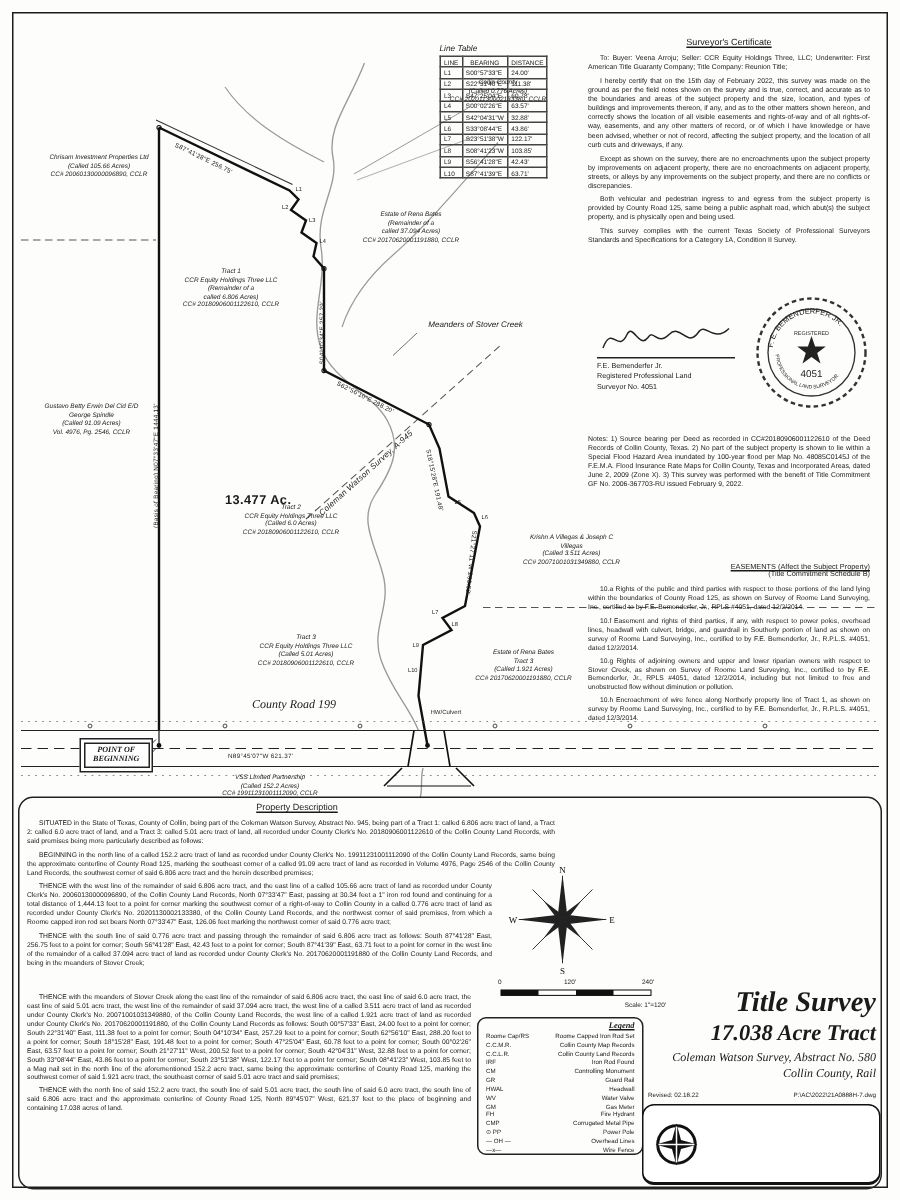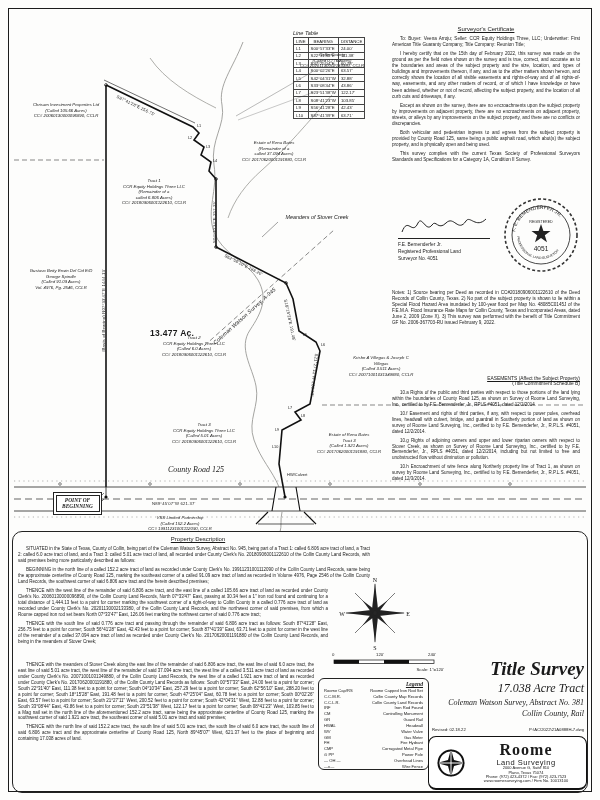--- a/index.html
+++ b/index.html
@@ -183,21 +183,21 @@
   <div class="maplabel" style="left:308px;top:432px;width:82px">Estate of Rena Bates
 Tract 3
 (Called 1.921 Acres)
 CC# 20170620001191880, CCLR</div>
   <div class="maplabel" style="left:134px;top:515px;width:92px">VSS Limited Partnership
 (Called 152.2 Acres)
 CC# 19911231001112090, CCLR</div>
 
   <div class="maplabel" style="left:278px;top:214px;width:78px;font-size:5.4px;white-space:nowrap">Meanders of Stover Creek</div>
   <div class="abs" style="left:150px;top:328px;font-size:8.5px;font-weight:bold;letter-spacing:.3px">13.477 Ac.</div>
-  <div class="abs ital serif" style="left:168px;top:465px;font-size:8px">County Road 125</div>
+  <div class="abs ital serif" style="left:168px;top:465px;font-size:8px">County Road 199</div>
   <div class="bearing" style="left:150px;top:500.5px;background:#fdfdfc;padding:0 2px">N89°45'07"W          621.37'</div>
   <div class="bearing" style="left:100.5px;top:352px;transform:rotate(-90deg)">(Basis of Bearing)  N07°33'47"E  1444.13'</div>
   <div class="bearing" style="left:118px;top:94px;transform:rotate(26deg)">S87°41'28"E  256.75'</div>
   <div class="bearing" style="left:212px;top:243px;transform:rotate(-90deg)">S04°10'34"E  257.29'</div>
   <div class="bearing" style="left:226px;top:253px;transform:rotate(27deg)">S62°56'10"E  288.20'</div>
   <div class="bearing" style="left:288px;top:299px;transform:rotate(78deg)">S18°15'28"E  191.48'</div>
   <div class="bearing" style="left:319px;top:354px;transform:rotate(96deg)">S21°27'11"W  200.52'</div>
   <div class="bearing ital" style="left:212px;top:341px;transform:rotate(-42deg);font-size:5.4px">Coleman Watson Survey, A-945</div>
   <div class="abs" style="left:286px;top:472px;font-size:4px;background:#fdfdfc;padding:0 1px">HW/Culvert</div>
 
@@ -381,36 +381,28 @@
         <span>Overhead Lines</span>
       </div>
     <div class="legend-row">
         <span>—x—</span>
         <span>Wire Fence</span>
       </div>
   </div>
 
   <div class="abs center serif ital" style="left:408px;top:658px;width:176px">
     <div style="font-size:19px;font-weight:bold">Title Survey</div>
-    <div style="font-size:12px;font-weight:normal;margin-top:1px">17.038 Acre Tract</div>
-    <div style="font-size:8px;margin-top:2px">Coleman Watson Survey, Abstract No. 381</div>
+    <div style="font-size:15px;font-weight:bold;margin-top:1px">17.038 Acre Tract</div>
+    <div style="font-size:8px;margin-top:2px">Coleman Watson Survey, Abstract No. 580</div>
     <div style="font-size:8px;margin-top:1.5px">Collin County, Rail</div>
   </div>
 
   <div class="abs" style="left:432px;top:727px;font-size:4.2px">Revised: 02.18.22</div>
   <div class="abs" style="left:500px;top:727px;width:84px;text-align:right;font-size:4.2px">P:\AC\2022\21A0888H-7.dwg</div>
 
   <div class="roome-box">
     <svg style="margin-left:7px;flex:0 0 auto" width="30" height="30" viewBox="0 0 30 30">
       <circle cx="15" cy="15" r="12.5" fill="none" stroke="#111" stroke-width="2"></circle>
       <path d="M15,1 L18,12 L29,15 L18,18 L15,29 L12,18 L1,15 L12,12 Z" fill="#111"></path>
       <path d="M15,3 L15,27 M3,15 L27,15" stroke="#fff" stroke-width="1"></path>
     </svg>
-    <div style="flex:1;text-align:center;line-height:1.05">
-      <div class="serif" style="font-size:16px;font-weight:bold;letter-spacing:1px">Roome</div>
-      <div style="font-size:7.5px;letter-spacing:.5px">Land Surveying</div>
-      <div style="font-size:4px">2000 Avenue G, Suite 810</div>
-      <div style="font-size:4px">Plano, Texas 75074</div>
-      <div style="font-size:4px">Phone: (972) 423-4372 / Fax: (972) 423-7523</div>
-      <div style="font-size:4px">www.roomesurveying.com / Firm No. 10013100</div>
-    </div>
   </div>
 </div>
 
 </body></html>

